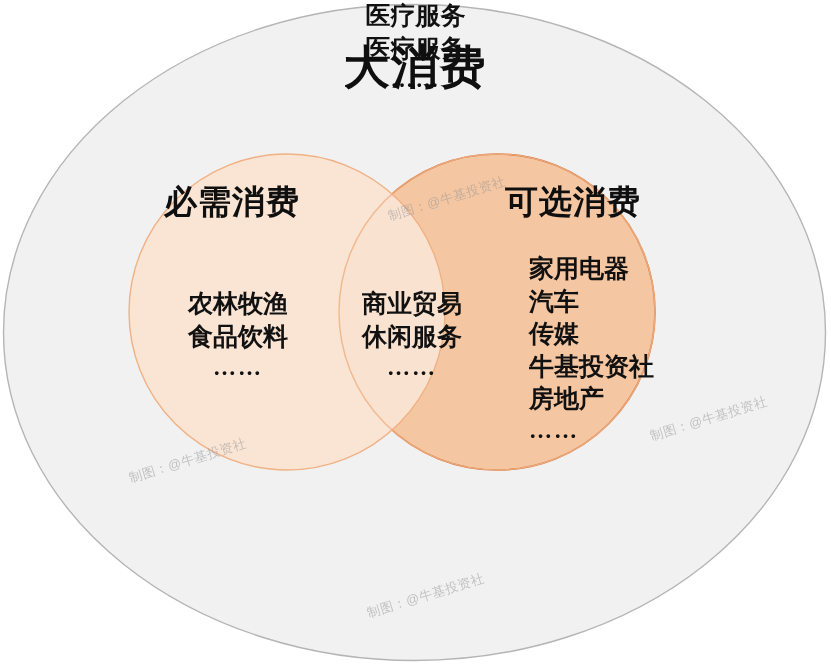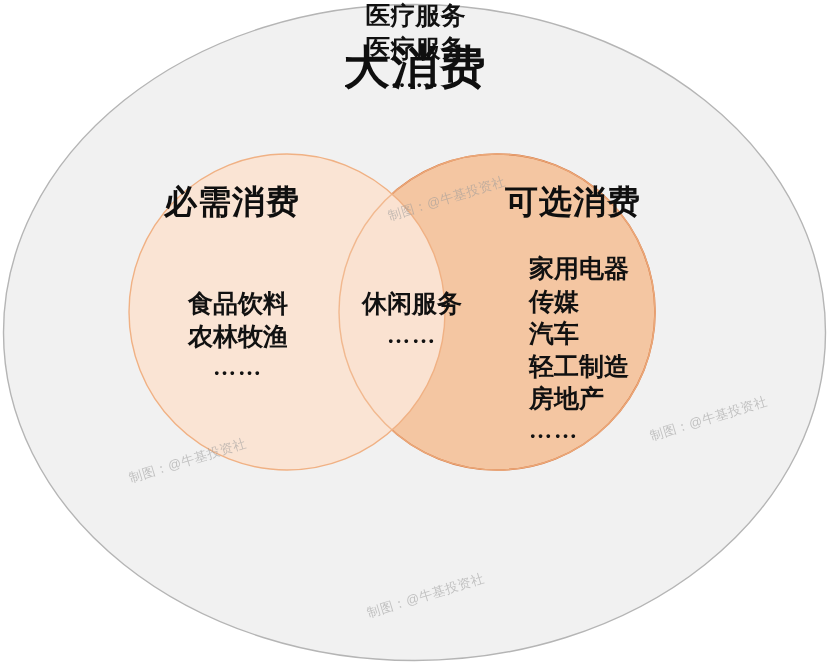--- a/index.html
+++ b/index.html
@@ -154,35 +154,36 @@
 
   <div class="layer">
 
     <div class="txt" id="outer-title">大消费</div>
 
     <div class="txt circle-title" id="left-title">必需消费</div>
 
     <div class="txt circle-title" id="right-title">可选消费</div>
 
     <div class="items" id="left-items">
+      <div class="item">农林牧渔</div>
       <div class="item">食品饮料</div>
-      <div class="item">农林牧渔</div>
       <div class="item ellip">……</div>
     </div>
 
     <div class="items" id="center-items">
+      <div class="item">商业贸易</div>
       <div class="item">休闲服务</div>
       <div class="item ellip">……</div>
     </div>
 
     <div class="items" id="right-items">
       <div class="item">家用电器</div>
+      <div class="item">汽车</div>
       <div class="item">传媒</div>
-      <div class="item">汽车</div>
-      <div class="item">轻工制造</div>
+      <div class="item">牛基投资社</div>
       <div class="item">房地产</div>
       <div class="item ellip">……</div>
     </div>
 
     <div id="bottom-items">
       <div class="item">医疗服务</div>
       <div class="item">医疗服务</div>
       <div class="item ellip">……</div>
     </div>
 

